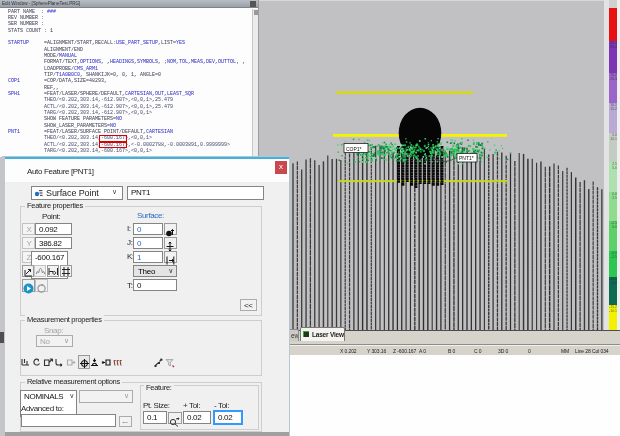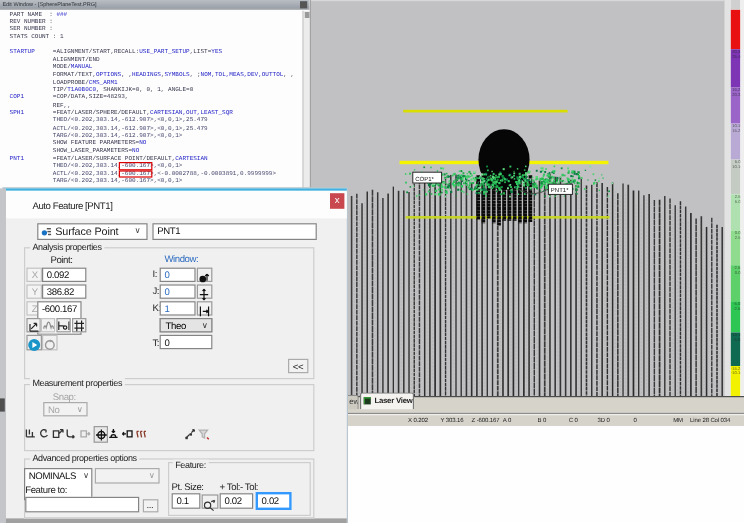--- a/index.html
+++ b/index.html
@@ -862,24 +862,24 @@
 <circle cx="3" cy="5" r="2.2" fill="#1a72c4"></circle>
         <rect x="5" y="1" width="3.4" height="1.2" fill="#555"></rect>
 <rect x="5.5" y="3.4" width="3" height="1.2" fill="#555"></rect>
         <rect x="6" y="5.8" width="2.6" height="1.2" fill="#555"></rect>
       </svg>
 <span class="t" style="left:43px;top:28.5px;font-size:9px;letter-spacing:-0.1px">Surface Point</span>
 <span class="" style="left:109px;top:29px;font-size:7px;color:#444">∨</span>
 <div class="ed" style="left:124px;top:27px;width:137px;height:14px">PNT1</div>
 <div class="grp" style="left:17px;top:47px;width:242px;height:110px"></div>
 <span class="t" style="left:22px;top:42px">
-        <span class="glab">Analysis properties</span>
+        <span class="glab">Feature properties</span>
       </span>
 <span class="t" style="left:39px;top:52.5px">Point:</span>
-<span class="t" style="left:134px;top:52px;color:#2b6bc0">Window:</span>
+<span class="t" style="left:134px;top:52px;color:#2b6bc0">Surface:</span>
 <div class="gbtn2" style="left:19px;top:63.5px;width:13px;height:12px">
         <span class="t gray" style="left:3.5px;top:1px">X</span>
       </div>
 <div class="ed" style="left:32px;top:63.5px;width:37px;height:12px">0.092</div>
 <div class="gbtn2" style="left:19px;top:77.6px;width:13px;height:12px">
         <span class="t gray" style="left:3.5px;top:1px">Y</span>
       </div>
 <div class="ed" style="left:32px;top:77.6px;width:37px;height:12px">386.82</div>
 <div class="gbtn2" style="left:19px;top:91.6px;width:13px;height:12px">
         <span class="t gray" style="left:3.5px;top:1px">Z</span>
@@ -998,38 +998,38 @@
           <rect x="1.5" y="8" width="2" height="2" fill="#333"></rect>
           <rect x="5" y="5" width="2" height="2" fill="#333"></rect>
         </svg></div>
 <div style="position:absolute;left:161px;top:196.4px;width:12px;height:14px;">
 <svg width="11" height="12" viewBox="0 0 11 12">
           <path d="M2,2.5 L9,2.5 L6.5,5.5 L6.5,9 L4.5,8 L4.5,5.5 Z" stroke="#b0b0b0" stroke-width="1" fill="#d8d8d8"></path>
           <path d="M8.5,8.5 L10,10" stroke="#c03030" stroke-width="1.2"></path>
         </svg></div>
 <div class="grp" style="left:17px;top:222.5px;width:242px;height:50px"></div>
 <span class="t" style="left:22px;top:217.5px">
-        <span class="glab">Advanced properties options</span>
+        <span class="glab">Relative measurement options</span>
       </span>
 <div class="ed" style="left:17px;top:231px;width:57px;height:27px">NOMINALS<span style="position:absolute;right:2px;top:1px;font-size:7px;color:#444">∨</span></div>
 <div class="gbtn" style="left:76px;top:231px;width:54px;height:13px">
         <span style="position:absolute;right:3px;top:1px;font-size:7px;color:#999">∨</span>
       </div>
-<span class="t" style="left:18px;top:244.5px">Feature to:</span>
+<span class="t" style="left:18px;top:244.5px">Advanced to:</span>
 <div class="ed" style="left:18px;top:254.5px;width:95px;height:13px"></div>
 <div class="gbtn" style="left:115.5px;top:257px;width:13px;height:11px">
         <span class="t" style="left:2.5px;top:-1.5px">...</span>
       </div>
 <div class="grp" style="left:137px;top:226px;width:119px;height:45px"></div>
 <span class="t" style="left:141px;top:224px">
         <span class="glab">Feature:</span>
       </span>
 <span class="t" style="left:140px;top:241.5px">Pt. Size:</span>
 <span class="t" style="left:180px;top:241.5px">+ Tol:</span>
-<span class="t" style="left:197px;top:241.5px">- Tol:</span>
+<span class="t" style="left:211px;top:241.5px">- Tol:</span>
 <div class="ed" style="left:140px;top:251.5px;width:24px;height:13px">0.1</div>
 <div style="position:absolute;left:165px;top:252.5px;width:14px;height:12px;background:#f1f1f1;border:1px solid #9a9a9a">
 <svg width="12" height="10" viewBox="0 0 12 10">
           <circle cx="4" cy="5" r="2.6" fill="none" stroke="#333" stroke-width="1"></circle>
           <path d="M6,7 L9,9.5 M7,2 L10,1 M10,1 L9,3" stroke="#333" stroke-width="1" fill="none"></path>
         </svg></div>
 <div class="ed" style="left:180px;top:251.5px;width:28px;height:13px">0.02</div>
 <div class="ed" style="position:absolute;left:210px;top:250.5px;width:30px;height:15px;border:2px solid #3399ff;padding-top:1.5px">0.02</div>
   </div>
 

